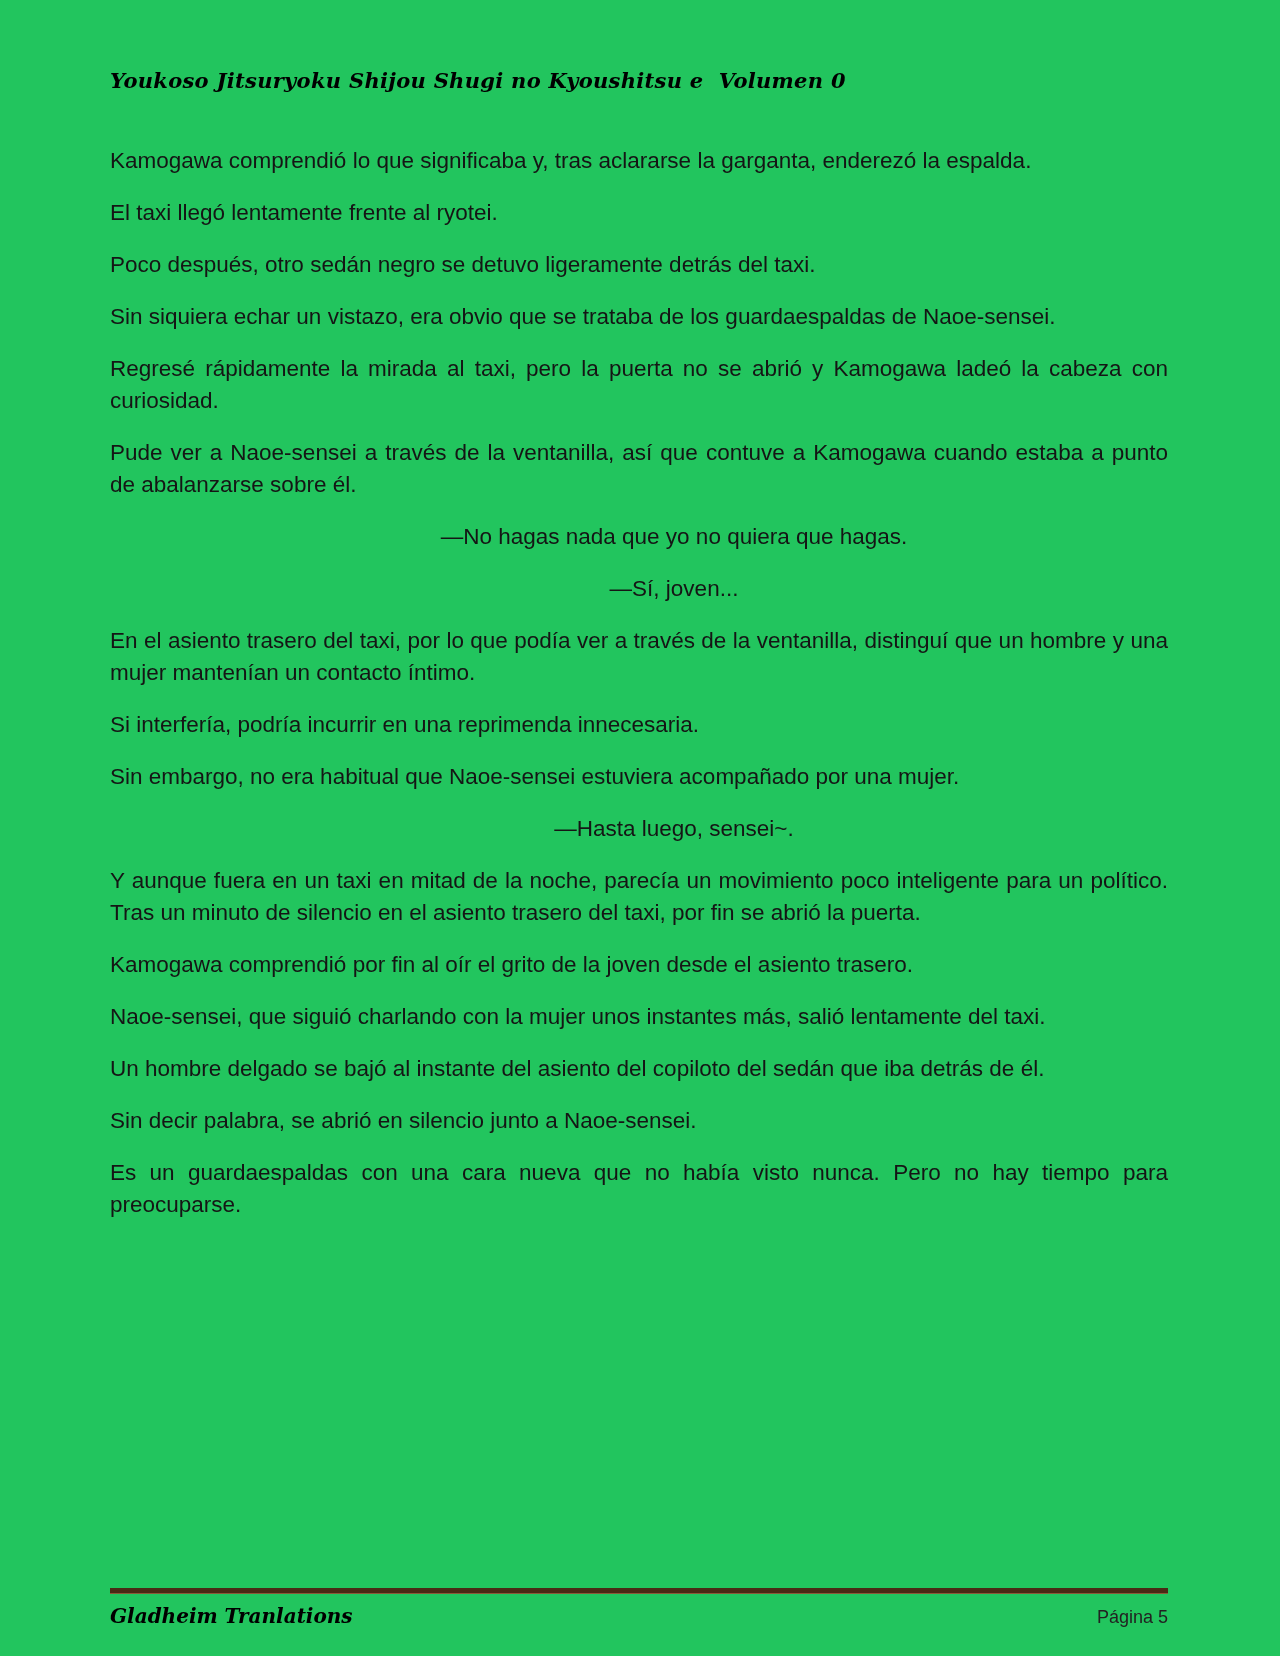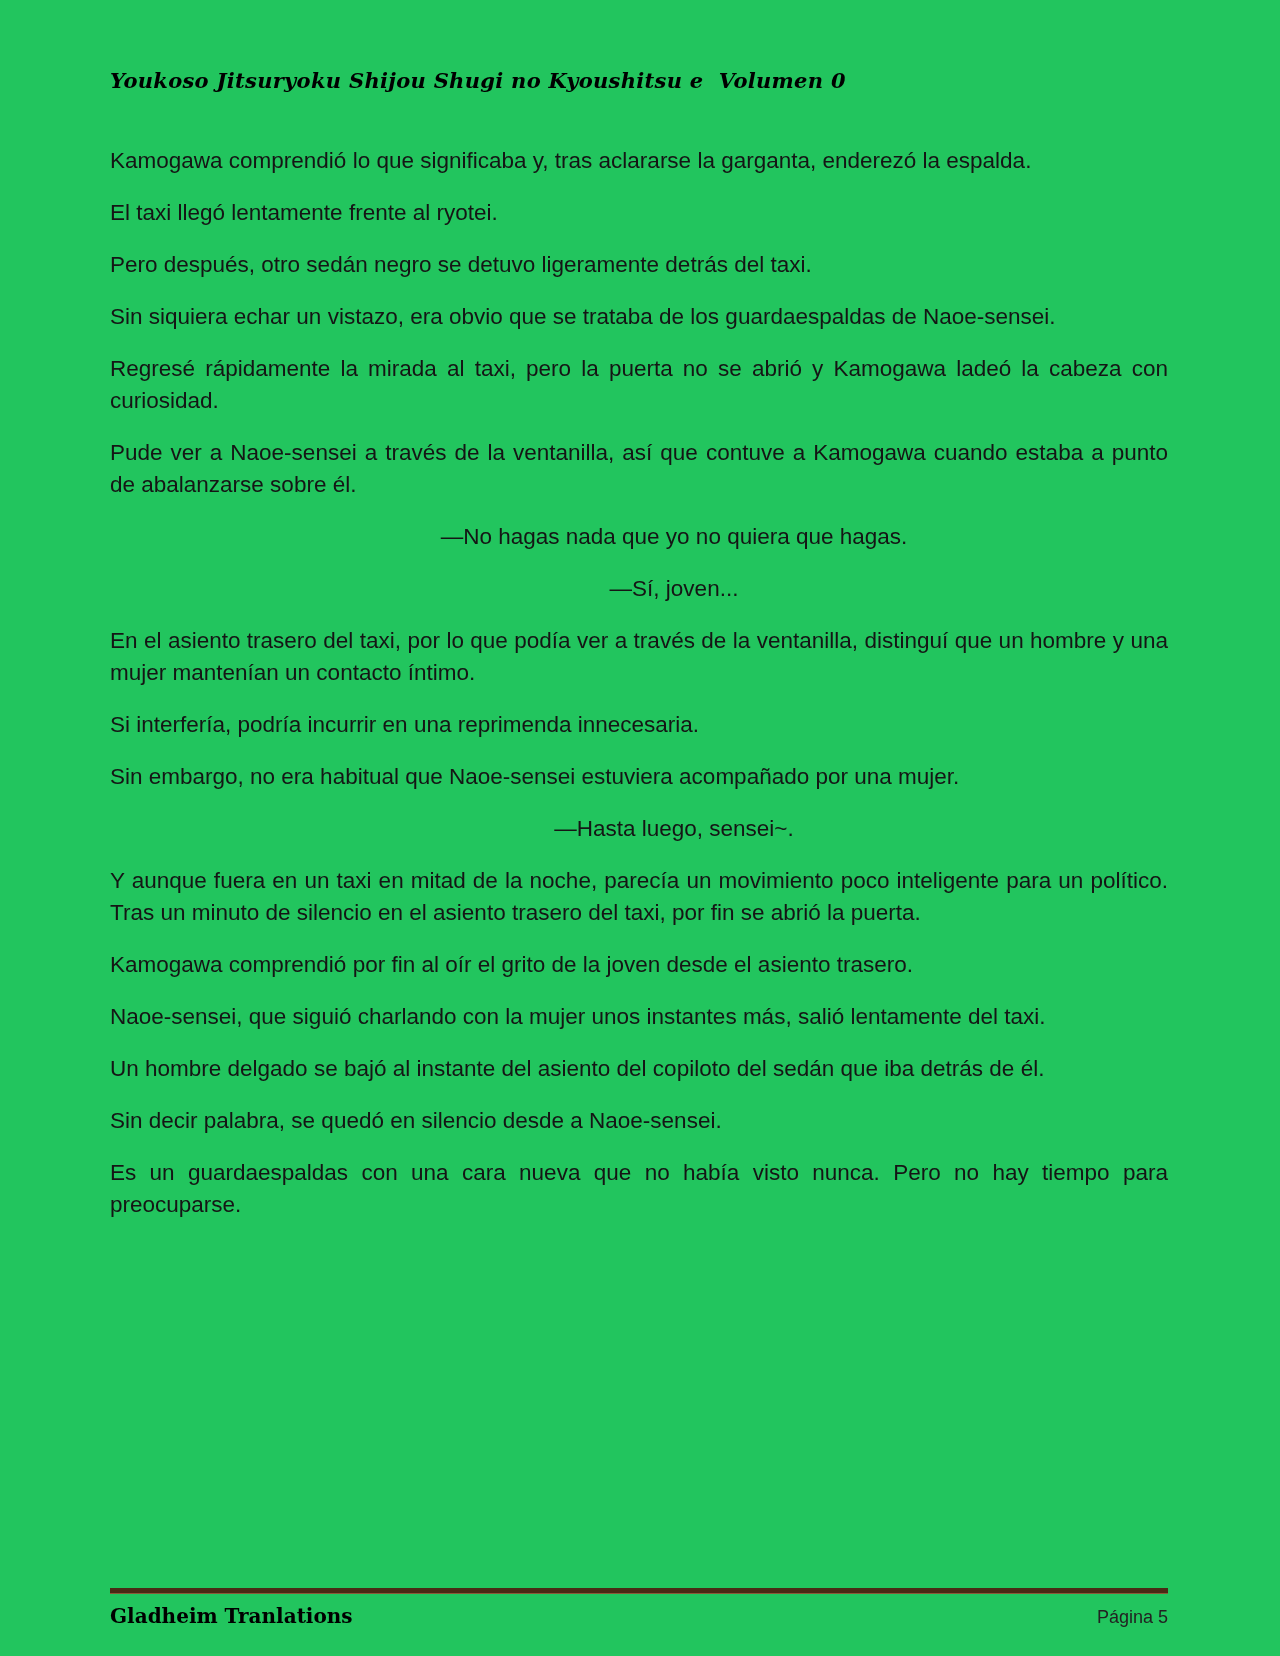--- a/index.html
+++ b/index.html
@@ -54,52 +54,53 @@
     margin-bottom: 10px;
   }
   .footer-row {
     display: flex;
     justify-content: space-between;
     align-items: baseline;
   }
   .footer-left {
     font-family: "DejaVu Serif", serif;
     font-weight: bold;
+    font-style: italic;
     font-size: 20px;
     color: #000000;
   }
   .footer-right {
     font-size: 18px;
     color: #222222;
   }
 </style>
 </head>
 <body>
 
 <div class="page">
   <div class="content">
     <div class="header-title">Youkoso Jitsuryoku Shijou Shugi no Kyoushitsu e  Volumen 0</div>
     <div>
         <p class="para">Kamogawa comprendió lo que significaba y, tras aclararse la garganta, enderezó la espalda.</p>
         <p class="para">El taxi llegó lentamente frente al ryotei.</p>
-        <p class="para">Pero después, otro sedán negro se detuvo ligeramente detrás del taxi.</p>
+        <p class="para">Poco después, otro sedán negro se detuvo ligeramente detrás del taxi.</p>
         <p class="para">Sin siquiera echar un vistazo, era obvio que se trataba de los guardaespaldas de Naoe-sensei.</p>
         <p class="para">Regresé rápidamente la mirada al taxi, pero la puerta no se abrió y Kamogawa ladeó la cabeza con curiosidad.</p>
         <p class="para">Pude ver a Naoe-sensei a través de la ventanilla, así que contuve a Kamogawa cuando estaba a punto de abalanzarse sobre él.</p>
         <p class="para dialogue">—No hagas nada que yo no quiera que hagas.</p>
         <p class="para dialogue">—Sí, joven...</p>
         <p class="para">En el asiento trasero del taxi, por lo que podía ver a través de la ventanilla, distinguí que un hombre y una mujer mantenían un contacto íntimo.</p>
         <p class="para">Si interfería, podría incurrir en una reprimenda innecesaria.</p>
         <p class="para">Sin embargo, no era habitual que Naoe-sensei estuviera acompañado por una mujer.</p>
         <p class="para dialogue">—Hasta luego, sensei~.</p>
         <p class="para">Y aunque fuera en un taxi en mitad de la noche, parecía un movimiento poco inteligente para un político. Tras un minuto de silencio en el asiento trasero del taxi, por fin se abrió la puerta.</p>
         <p class="para">Kamogawa comprendió por fin al oír el grito de la joven desde el asiento trasero.</p>
         <p class="para">Naoe-sensei, que siguió charlando con la mujer unos instantes más, salió lentamente del taxi.</p>
         <p class="para">Un hombre delgado se bajó al instante del asiento del copiloto del sedán que iba detrás de él.</p>
-        <p class="para">Sin decir palabra, se quedó en silencio desde a Naoe-sensei.</p>
+        <p class="para">Sin decir palabra, se abrió en silencio junto a Naoe-sensei.</p>
         <p class="para">Es un guardaespaldas con una cara nueva que no había visto nunca. Pero no hay tiempo para preocuparse.</p>
       </div>
   </div>
 
   <div class="footer">
     <div class="footer-rule"></div>
     <div class="footer-row">
       <span class="footer-left">Gladheim Tranlations</span>
       <span class="footer-right">Página 5</span>
     </div>

